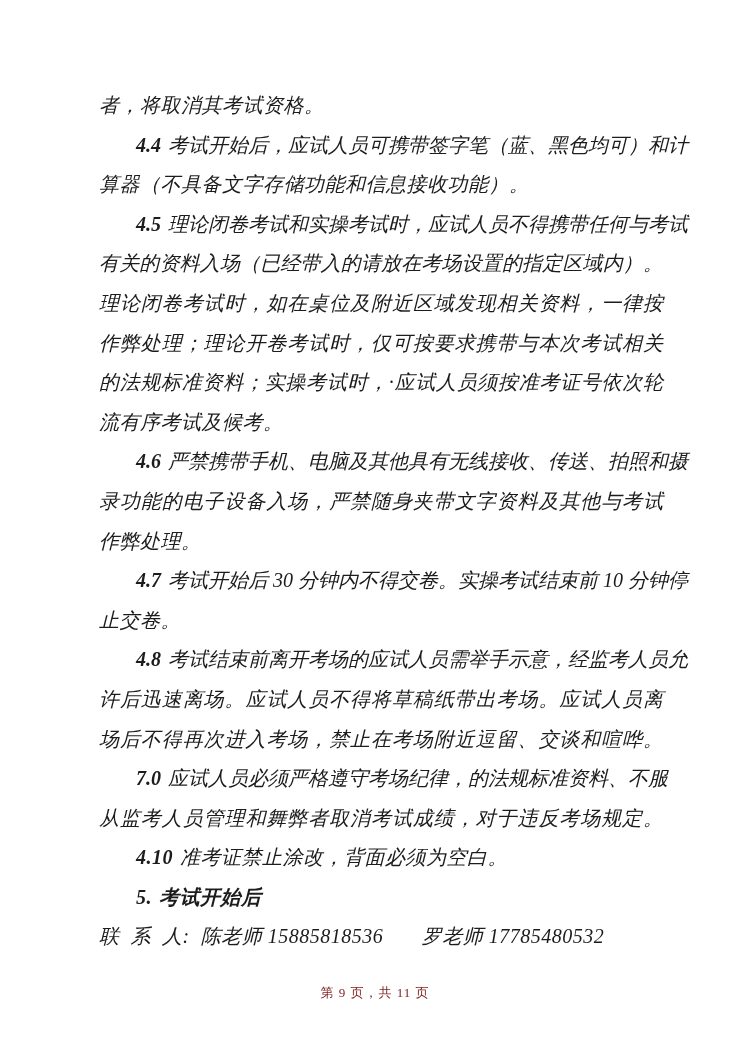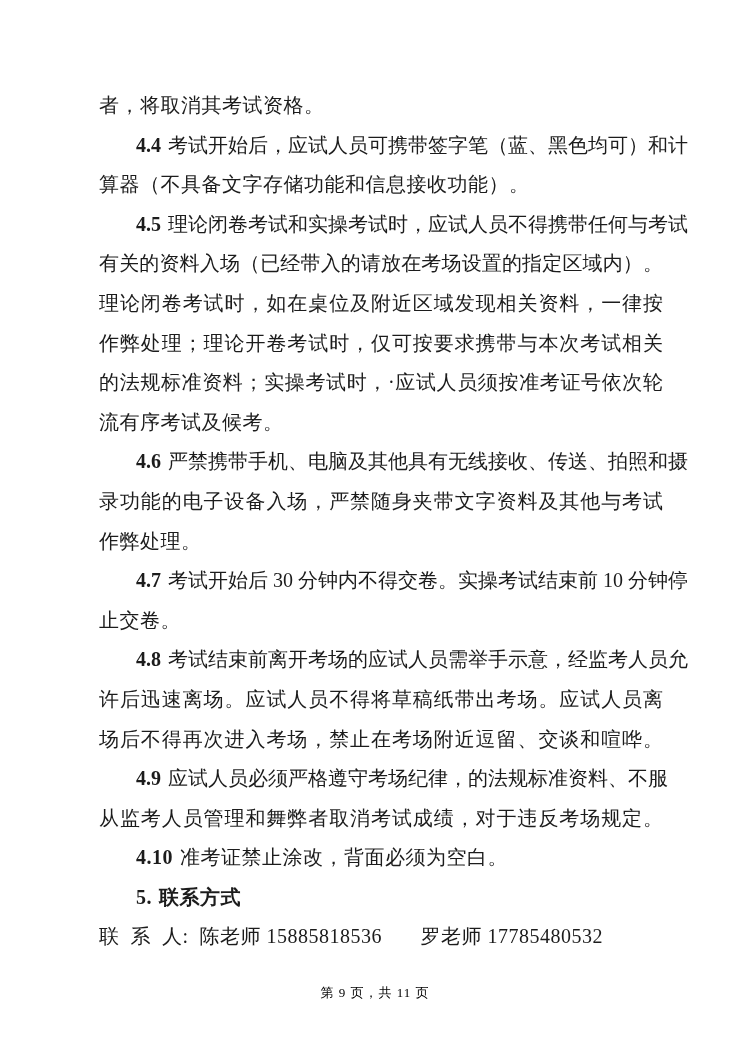--- a/index.html
+++ b/index.html
@@ -12,21 +12,21 @@
   }
   .page {
     position: relative;
     width: 750px;
     height: 1060px;
     box-sizing: border-box;
     background: #ffffff;
     padding: 86px 87px 0 99px;
     overflow: hidden;
   }
-  .doc-body { width: 564px; }
+  .doc-body { width: 564px; font-style: italic; }
   .line {
     font-size: 20px;
     line-height: 39.6px;
     white-space: nowrap;
     text-align: left;
     letter-spacing: 0.5px;
   }
   .line.fill {
     text-align: justify;
     text-align-last: justify;
@@ -38,21 +38,21 @@
     padding-right: 7px;
     margin-left: 37px;
   }
   .footer {
     position: absolute;
     left: 0;
     right: 0;
     bottom: 58px;
     text-align: center;
     font-size: 13px;
-    color: #000000;
+    color: #7f1d1d;
     letter-spacing: 1px;
   }
 </style>
 </head>
 <body>
 
 <div class="page">
   <div class="doc-body">
       <div class="line"><span class="txt">者，将取消其考试资格。</span></div>
       <div class="line fill"><span class="num">4.4</span><span class="txt">考试开始后，应试人员可携带签字笔（蓝、黑色均可）和计</span></div>
@@ -64,22 +64,22 @@
       <div class="line fill"><span class="txt">的法规标准资料；实操考试时，·应试人员须按准考证号依次轮</span></div>
       <div class="line"><span class="txt">流有序考试及候考。</span></div>
       <div class="line fill"><span class="num">4.6</span><span class="txt">严禁携带手机、电脑及其他具有无线接收、传送、拍照和摄</span></div>
       <div class="line fill"><span class="txt">录功能的电子设备入场，严禁随身夹带文字资料及其他与考试</span></div>
       <div class="line"><span class="txt">作弊处理。</span></div>
       <div class="line fill"><span class="num">4.7</span><span class="txt">考试开始后 30 分钟内不得交卷。实操考试结束前 10 分钟停</span></div>
       <div class="line"><span class="txt">止交卷。</span></div>
       <div class="line fill"><span class="num">4.8</span><span class="txt">考试结束前离开考场的应试人员需举手示意，经监考人员允</span></div>
       <div class="line fill"><span class="txt">许后迅速离场。应试人员不得将草稿纸带出考场。应试人员离</span></div>
       <div class="line fill"><span class="txt">场后不得再次进入考场，禁止在考场附近逗留、交谈和喧哗。</span></div>
-      <div class="line fill"><span class="num">4.9</span><span class="txt">应试人员必须严格遵守考场纪律，的法规标准资料、不服</span></div>
+      <div class="line fill"><span class="num">7.0</span><span class="txt">应试人员必须严格遵守考场纪律，的法规标准资料、不服</span></div>
       <div class="line fill"><span class="txt">从监考人员管理和舞弊者取消考试成绩，对于违反考场规定。</span></div>
       <div class="line"><span class="num">4.10</span><span class="txt">准考证禁止涂改，背面必须为空白。</span></div>
-      <div class="line heading"><span class="num">5.</span><span class="txt">联系方式</span></div>
+      <div class="line heading"><span class="num">5.</span><span class="txt">考试开始后</span></div>
       <div class="line"><span class="txt">联&nbsp;&nbsp;系&nbsp;&nbsp;人:&nbsp;&nbsp;陈老师 15885818536&nbsp;&nbsp;&nbsp;&nbsp;&nbsp;&nbsp;&nbsp;罗老师 17785480532</span></div>
     </div>
   <div class="footer">
     <span>第 9 页，共 11 页</span>
   </div>
 </div>
 
 </body></html>

